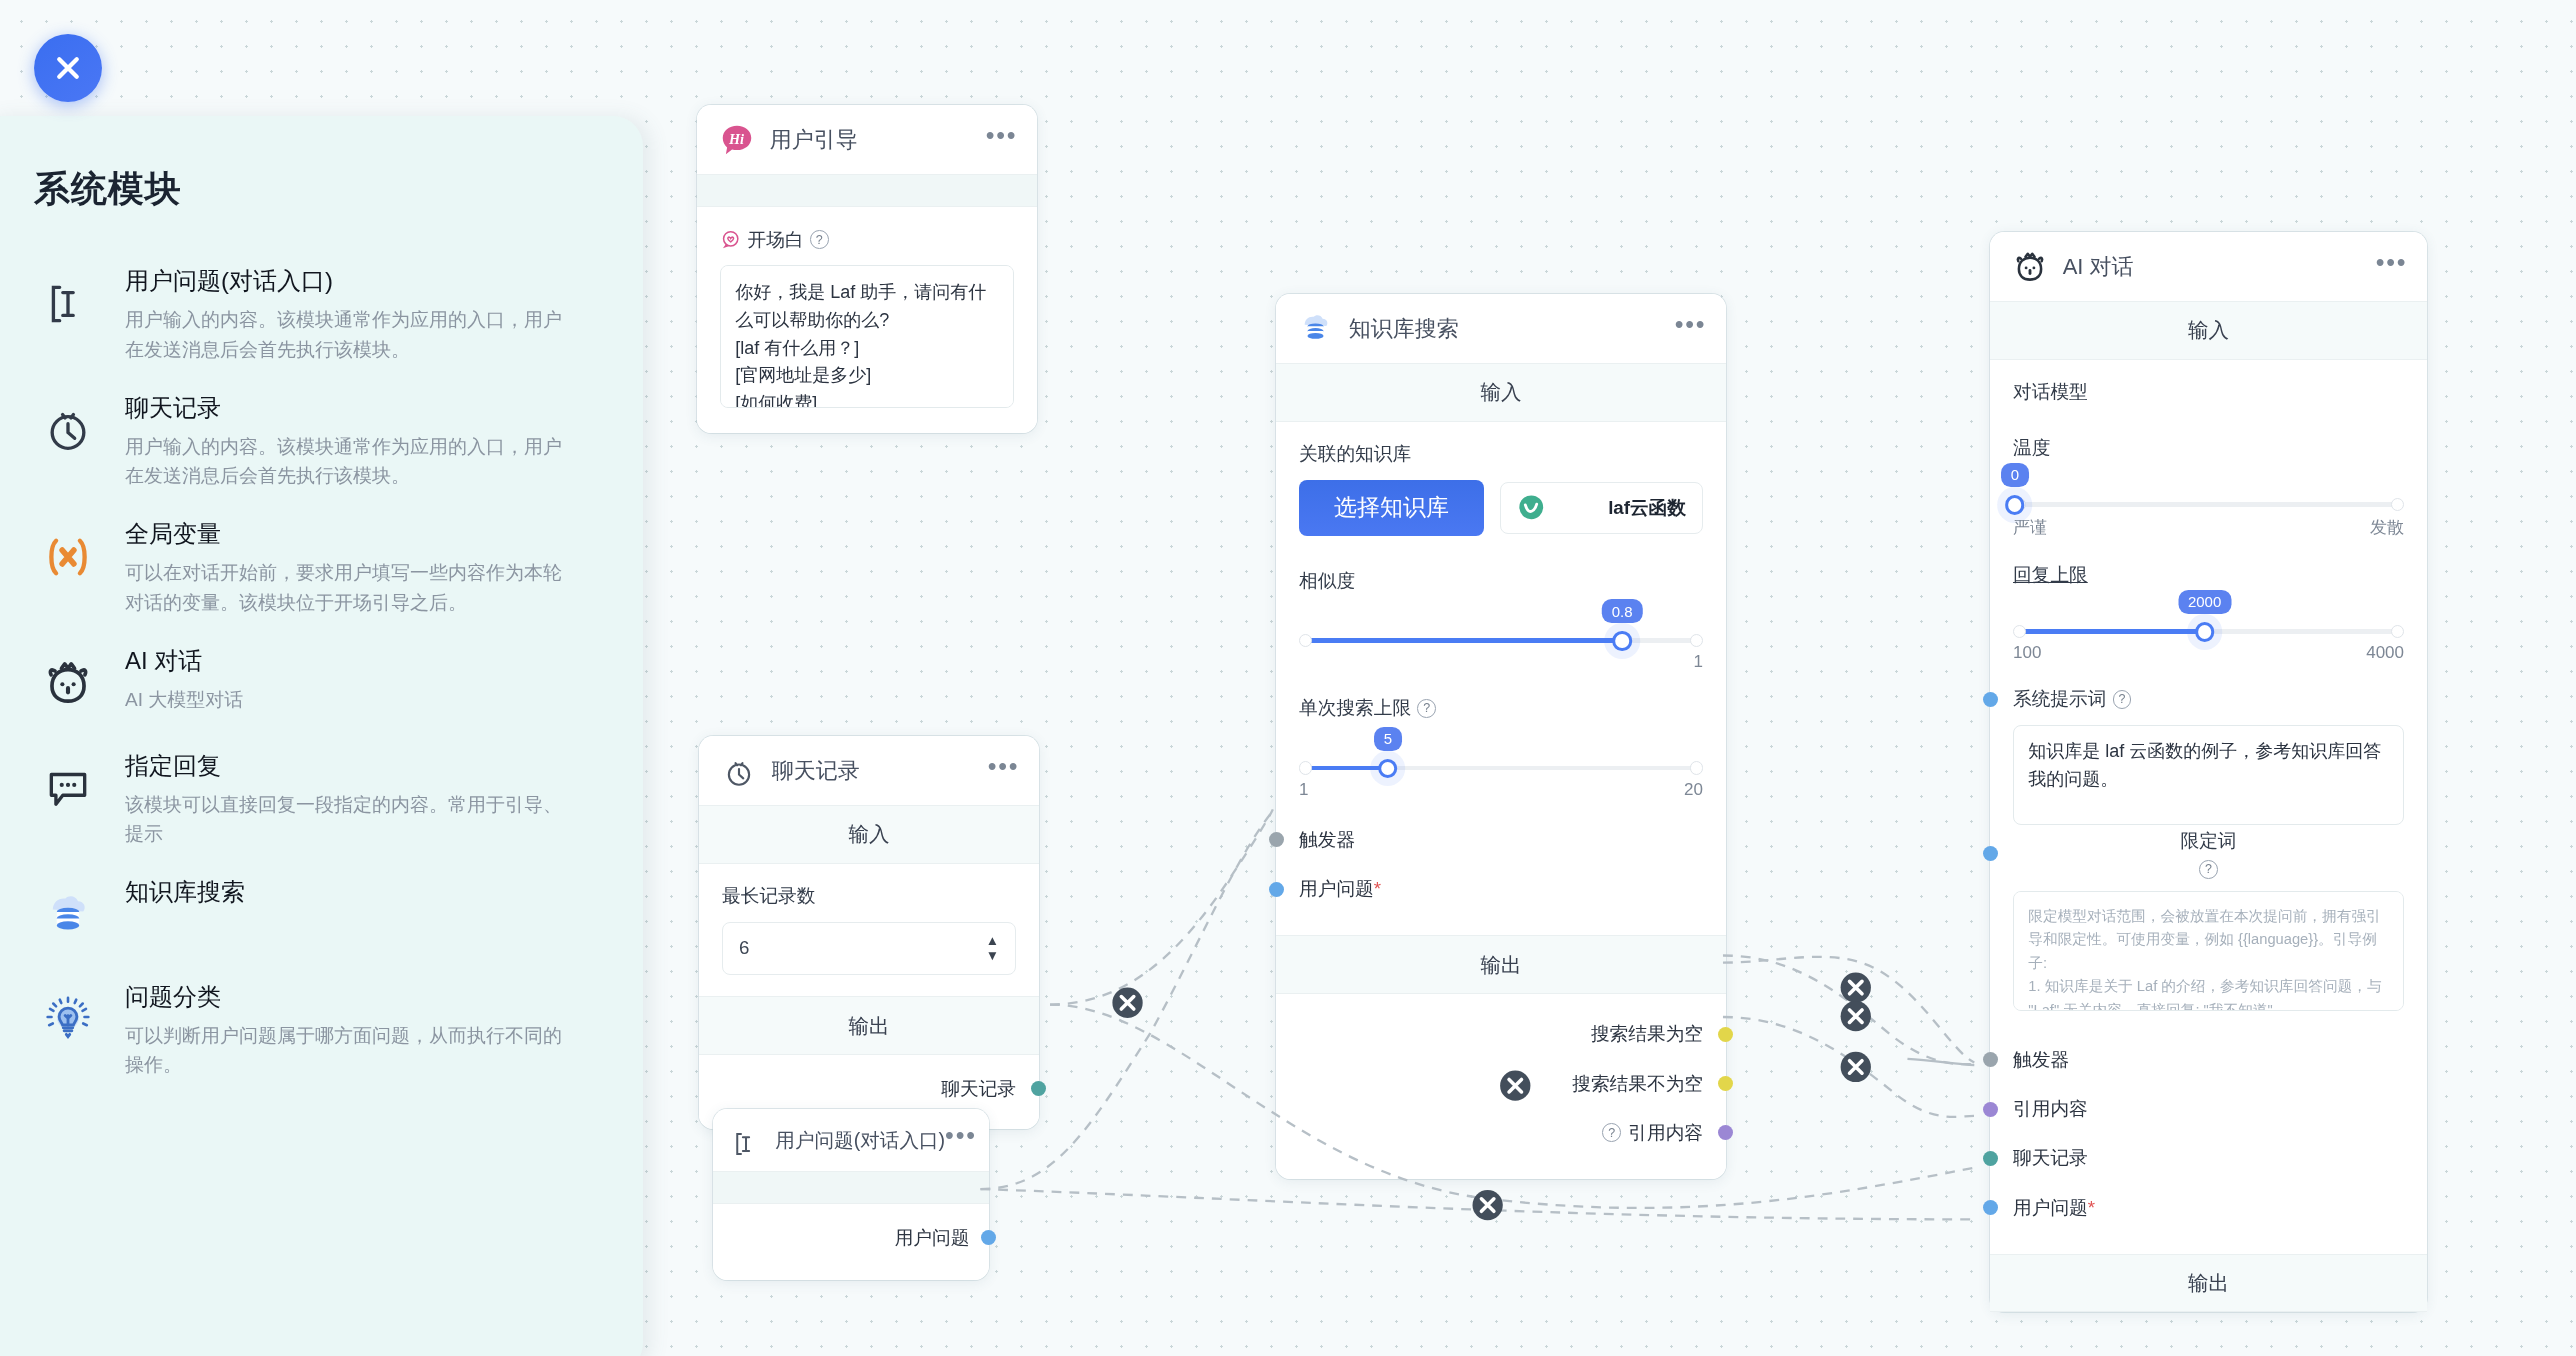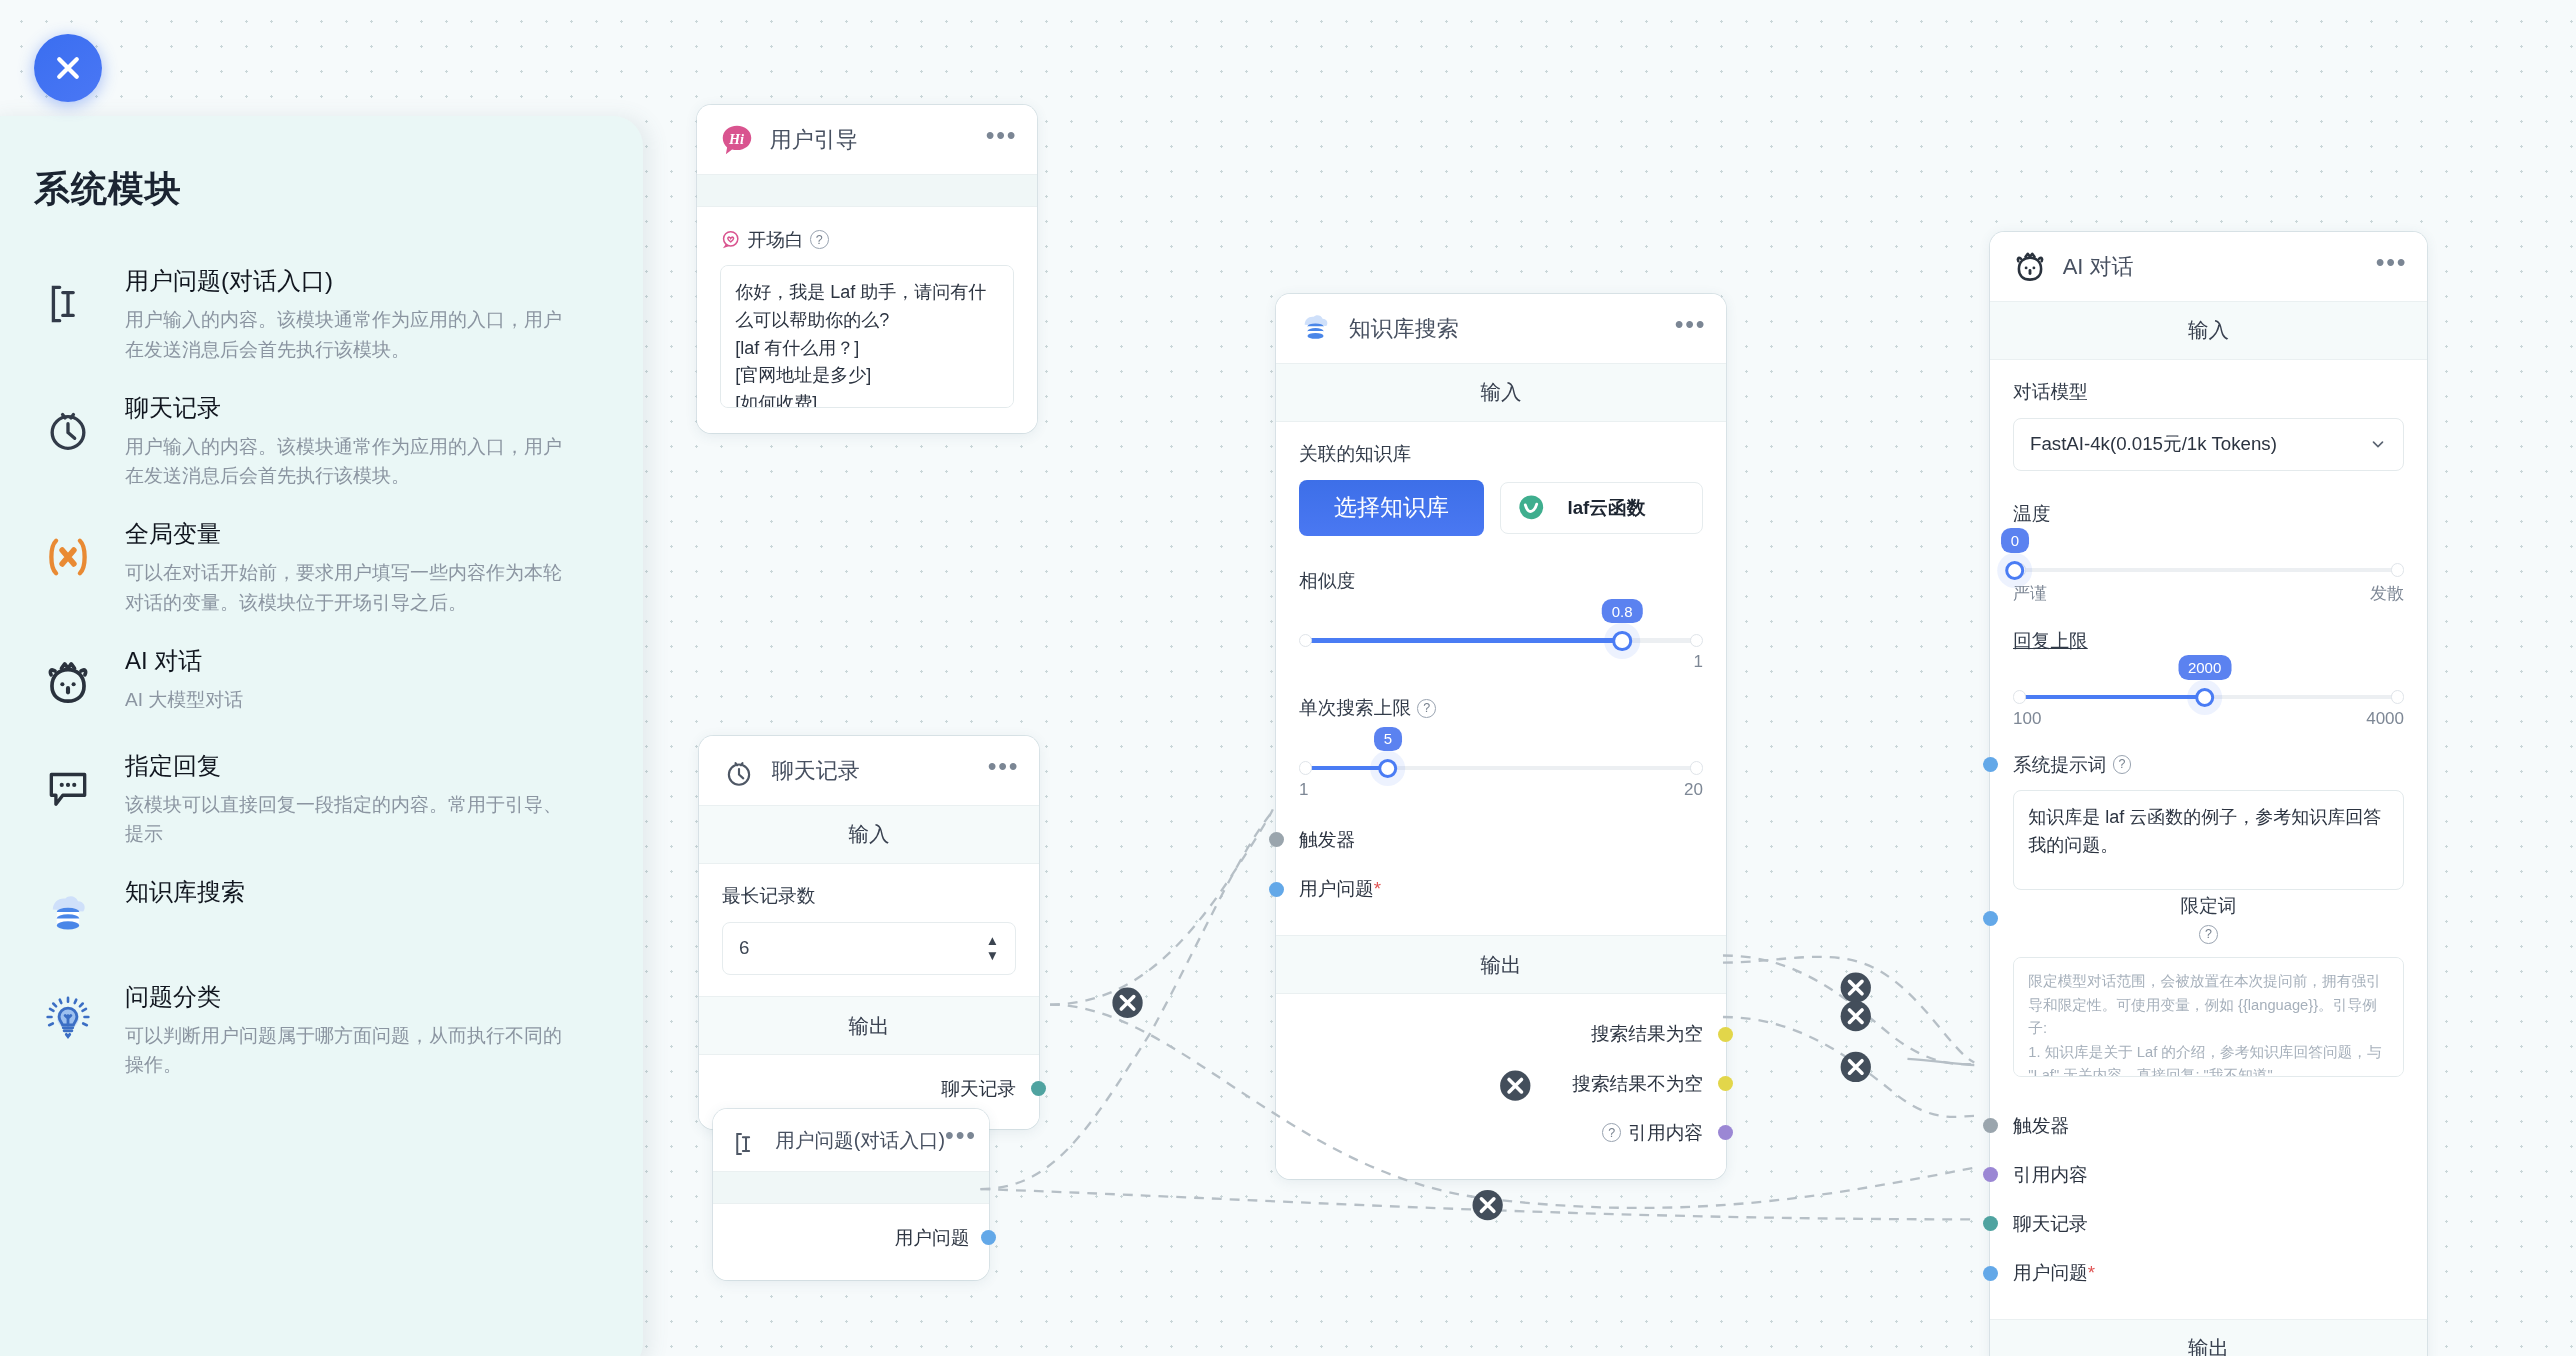--- a/index.html
+++ b/index.html
@@ -166,21 +166,21 @@
   .btn-primary {
     background: linear-gradient(180deg,#3d6fe8,#4a78f2);
     color: #fff; font-size: 23px; font-weight: 500;
     border: none; border-radius: 8px;
     padding: 12.5px 0; width: 185px; cursor: pointer;
     font-family: inherit;
   }
   .kb-chip {
     flex: 1; display: flex; align-items: center; gap: 22px;
     border: 0.9px solid #e6ecee; border-radius: 8px;
-    padding: 10.7px 16px; background: #fff; cursor: pointer;
+    padding: 10.7px 16px; background: #fff; cursor: pointer; justify-content: space-between;
   }
   .kb-chip .chip-name { font-size: 18.7px; font-weight: bold; color: #1d2531; }
   .select-box {
     width: 100%; display: flex; align-items: center; justify-content: space-between;
     border: 0.9px solid #e4eaec; border-radius: 8px;
     padding: 12.5px 16px; font-size: 18.7px; color: #2b3340; background: #fff;
     cursor: pointer;
   }
   .num-box {
     width: 100%; display: flex; align-items: center; justify-content: space-between;
@@ -560,26 +560,20 @@
         <path d="M12 14.3 V16.3" stroke-width="1.9"></path>
       </svg>
     </div>
     <div class="nh-title">AI 对话</div>
     <div class="dots">•••</div>
   </div>
   <div class="section-bar">输入</div>
   <div class="node-body">
 
     <div class="field-label">对话模型</div>
-    <div class="select-box">
-      <span>FastAI-4k(0.015元/1k Tokens)</span>
-      <svg width="18" height="18" viewBox="0 0 24 24" fill="none" stroke="#5b6472" stroke-width="2.2" stroke-linecap="round">
-          <path d="M6 9.5 L12 15.5 L18 9.5"></path>
-        </svg>
-    </div>
 
     <div class="field-label" style="margin-top:30px;">温度</div>
     <div class="slider-wrap" style="margin-top:16px;">
       <div class="s-track"></div>
       <div class="s-endl"></div>
       <div class="s-endr"></div>
       <div class="s-knob" style="left:1.8px;"></div>
       <div class="s-bubble" style="left:1.8px;">0</div>
       <div class="s-min">严谨</div>
       <div class="s-max">发散</div>

